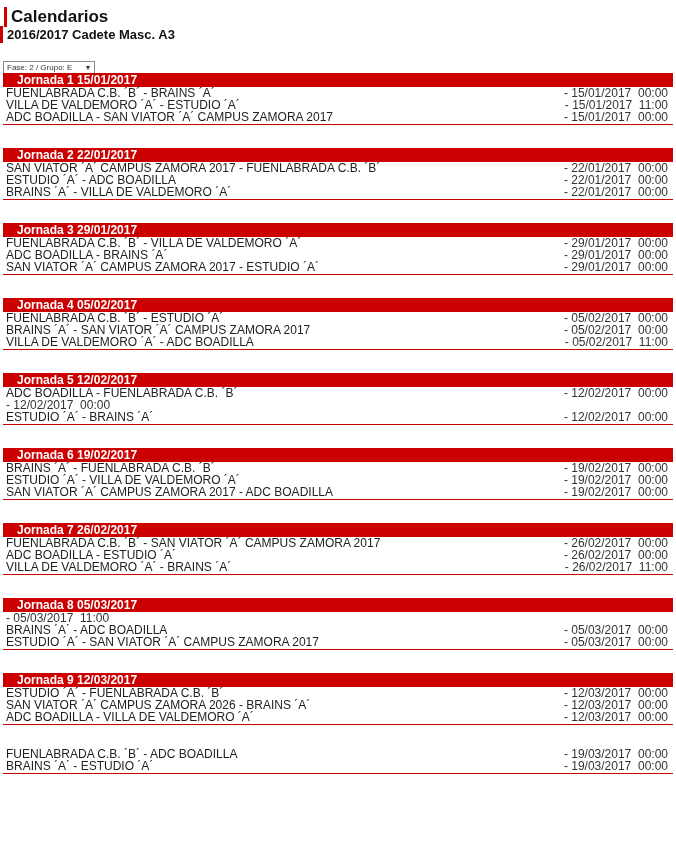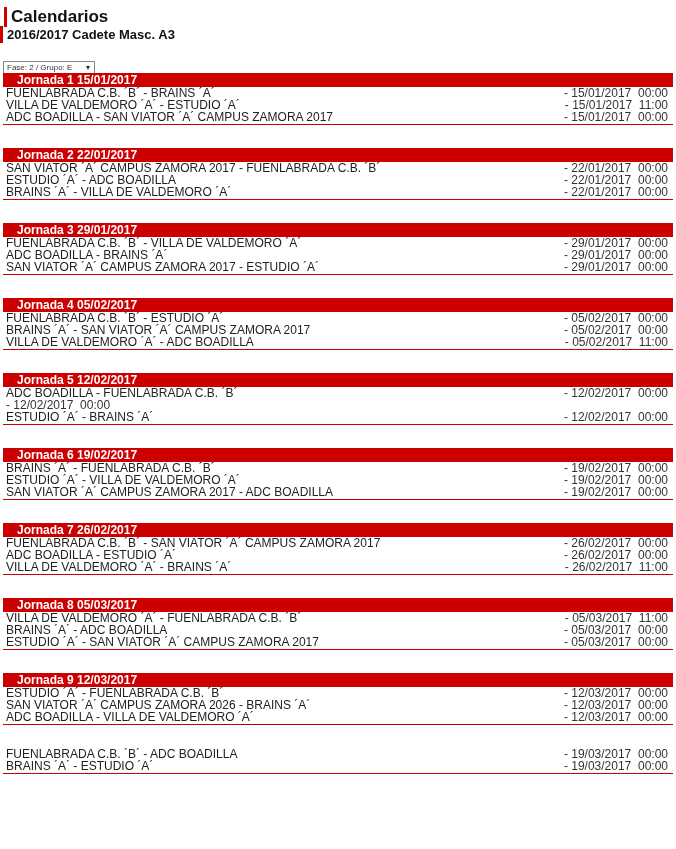--- a/index.html
+++ b/index.html
@@ -177,21 +177,20 @@
       <div class="match">
           <span>VILLA DE VALDEMORO ´A´ - BRAINS ´A´</span>
           <span class="when">- 26/02/2017  11:00</span>
         </div>
     </div>
   </div>
   <div class="jornada">
     <div class="jornada-header">Jornada 8 05/03/2017</div>
     <div class="match-list">
       <div class="match">
-          <span>VILLA DE VALDEMORO ´A´ - FUENLABRADA C.B. ´B´</span>
           <span class="when">- 05/03/2017  11:00</span>
         </div>
       <div class="match">
           <span>BRAINS ´A´ - ADC BOADILLA</span>
           <span class="when">- 05/03/2017  00:00</span>
         </div>
       <div class="match">
           <span>ESTUDIO ´A´ - SAN VIATOR ´A´ CAMPUS ZAMORA 2017</span>
           <span class="when">- 05/03/2017  00:00</span>
         </div>

